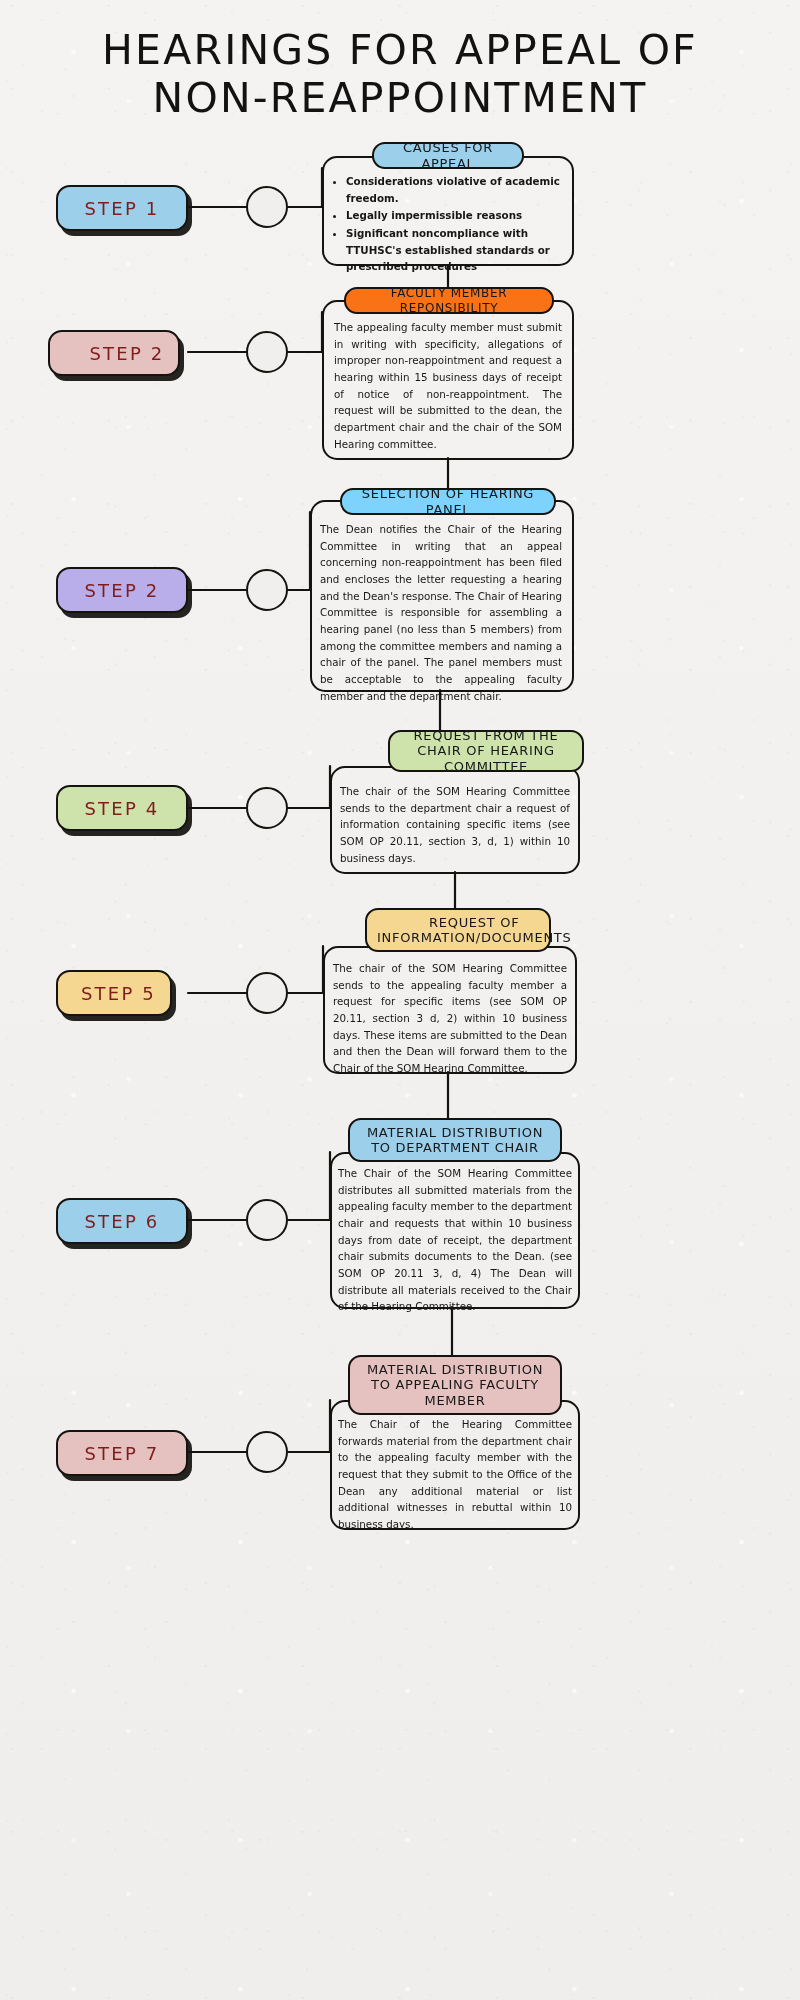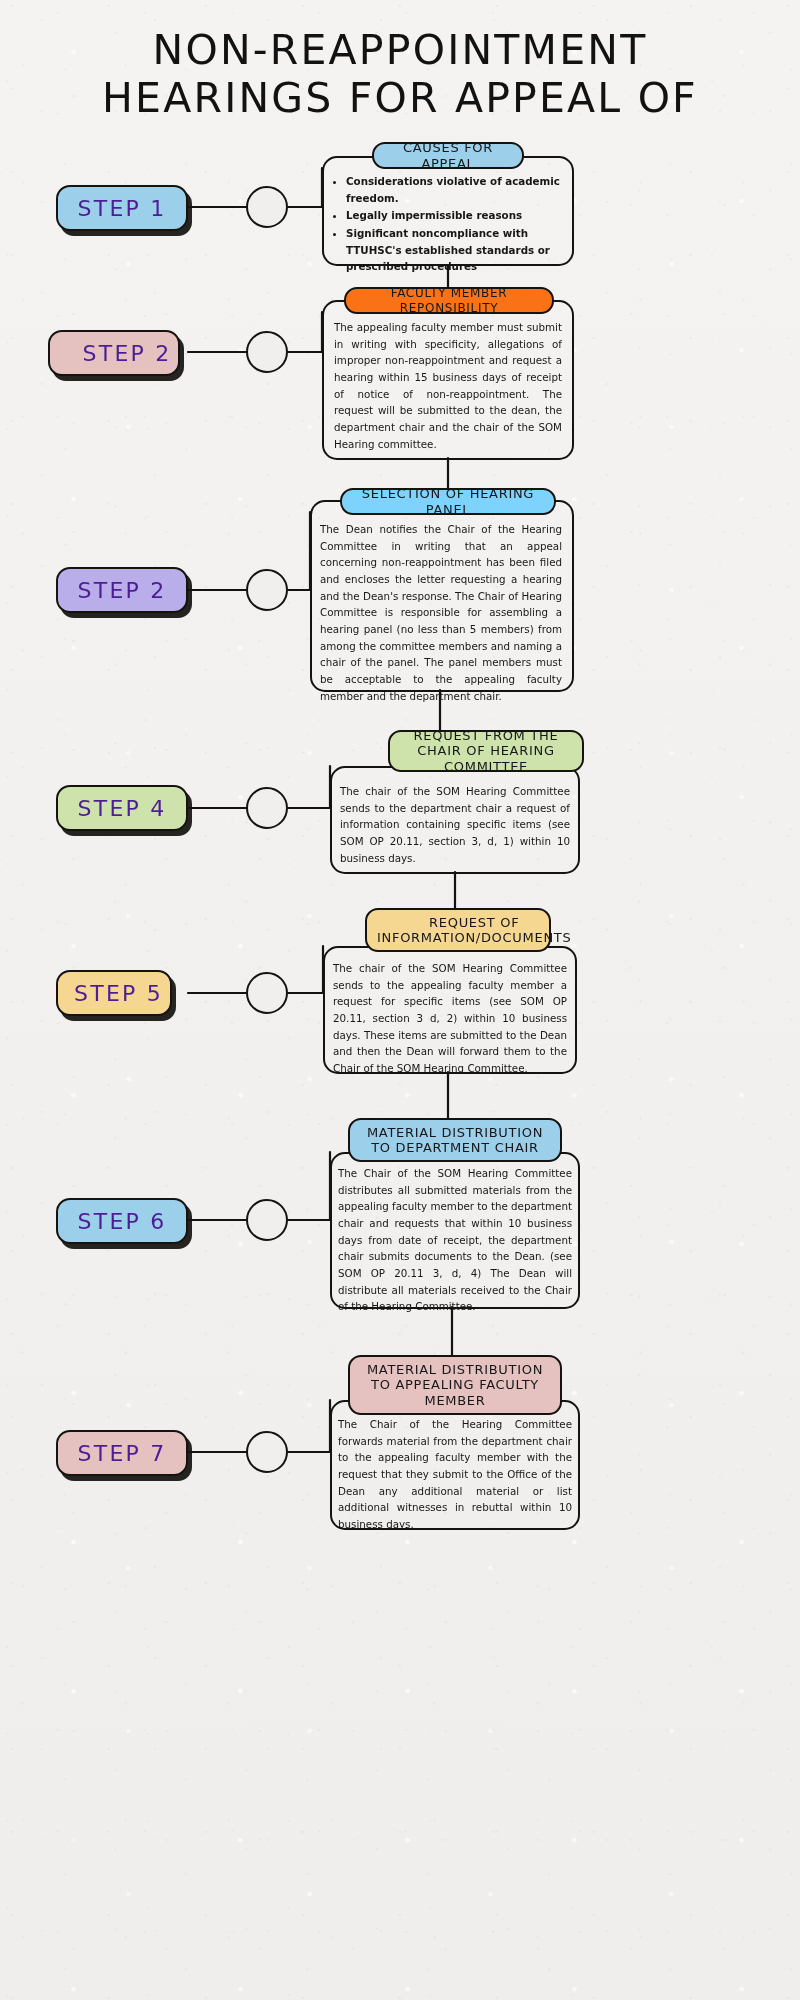--- a/index.html
+++ b/index.html
@@ -41,21 +41,21 @@
     font-family:"DejaVu Sans","Liberation Sans",sans-serif;
   }
   .title .ln{display:block;}
 
   
   .step-pill{
     position:absolute;
     border:2.2px solid #15130f;
     border-radius:14px;
     display:flex;align-items:center;justify-content:center;
-    font-size:22px;letter-spacing:2.2px;color:#4c1d95;
+    font-size:18px;letter-spacing:2.2px;color:#7f1d1d;
     box-shadow:4px 5px 0 0 rgba(20,18,14,.92);
     box-sizing:border-box;
   }
   
   .node-circle{
     position:absolute;width:42px;height:42px;border-radius:50%;
     border:2.2px solid #15130f;background:#f0efed;box-sizing:border-box;
   }
 
   
@@ -122,22 +122,22 @@
       <path d="M188 1220 L246 1220"></path>
       <path d="M288 1220 L330 1220 L330 1152"></path>
       <path d="M452 1307 L452 1355"></path>
 
       <path d="M188 1452 L246 1452"></path>
       <path d="M288 1452 L330 1452 L330 1400"></path>
     </g>
   </svg>
 
   <div class="title">
+    <span class="ln">HEARINGS FOR APPEAL OF</span>
     <span class="ln">NON-REAPPOINTMENT</span>
-    <span class="ln">HEARINGS FOR APPEAL OF</span>
   </div>
 
   <div class="step-pill" style="left:56px;top:185px;width:132px;height:46px;background:#9ccfea;">
     <span>STEP 1</span>
   </div>
   <div class="node-circle" style="left:246px;top:186px;"></div>
   <div class="card" style="left:322px;top:156px;width:252px;height:110px;"></div>
   <div class="card-head" style="left:372px;top:142px;width:152px;height:27px;background:#9ccfea;">
     <span>CAUSES FOR APPEAL</span>
   </div>

